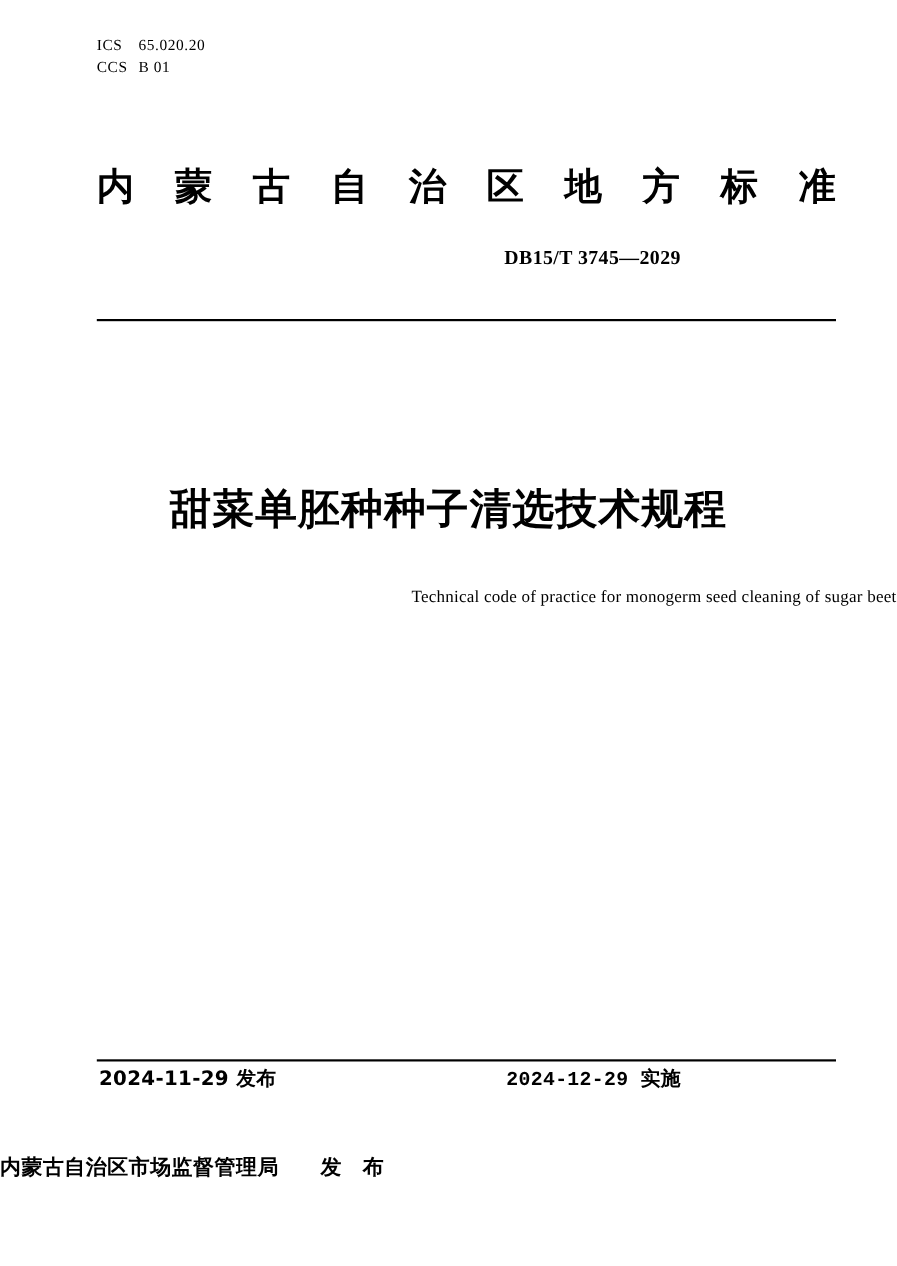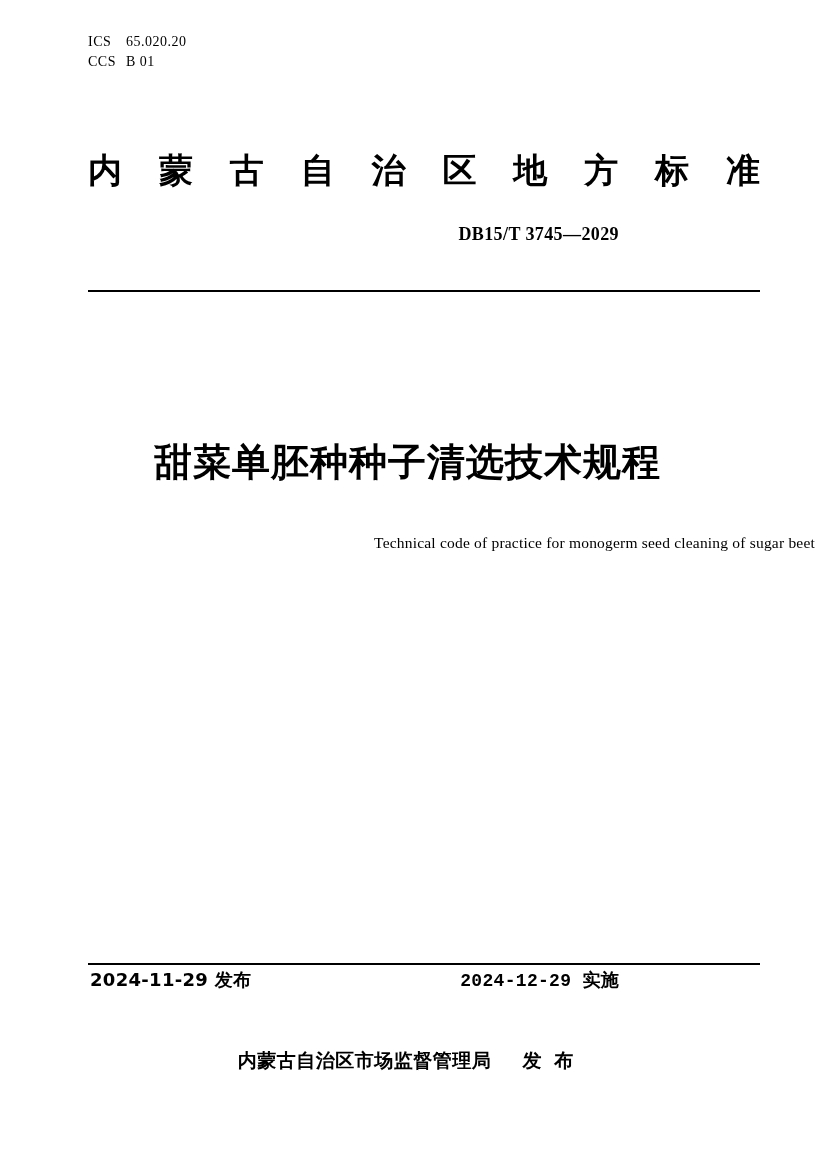--- a/index.html
+++ b/index.html
@@ -151,22 +151,21 @@
     letter-spacing: 0.3px;
     white-space: nowrap;
   }
 
   
   .publisher {
     position: absolute;
     left: 0;
     top: 1048px;
     width: 815px;
-    text-align: center;
-    font-family: Liberation Serif, serif;
+    font-family: Liberation Mono, monospace;
     font-weight: bold;
     font-size: 19px;
     letter-spacing: 0.5px;
   }
   .publisher .pub-action {
     margin-left: 26px;
     letter-spacing: 4px;
   }
 </style>
 </head>

